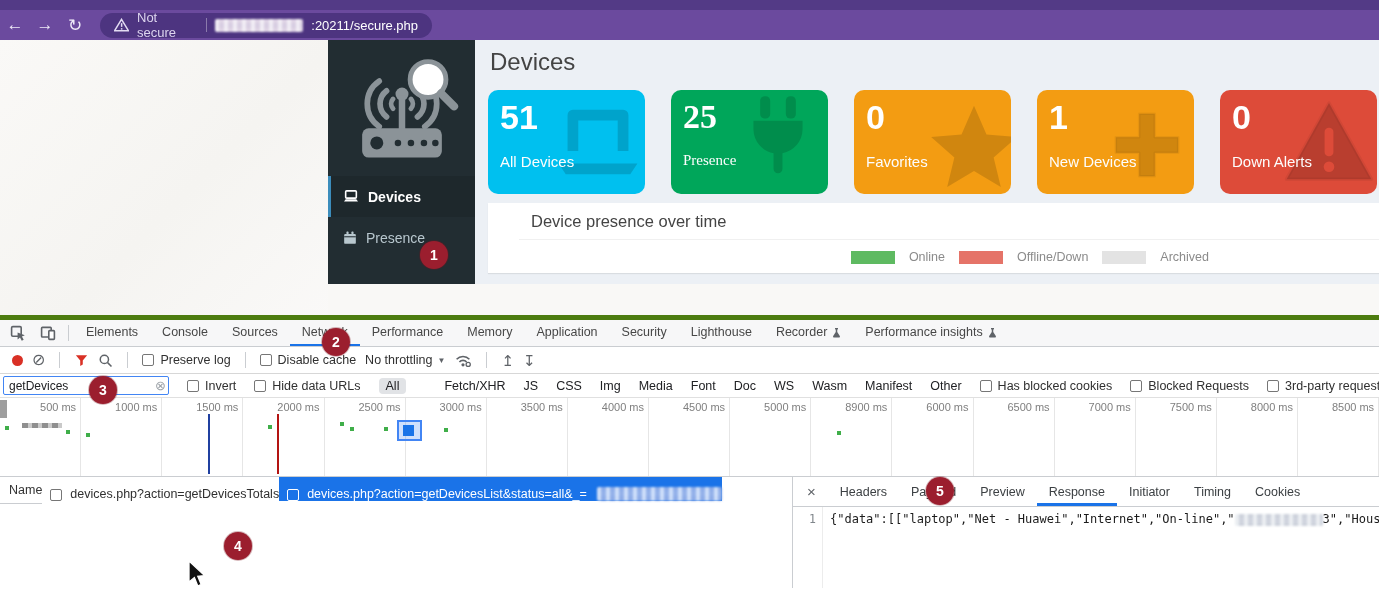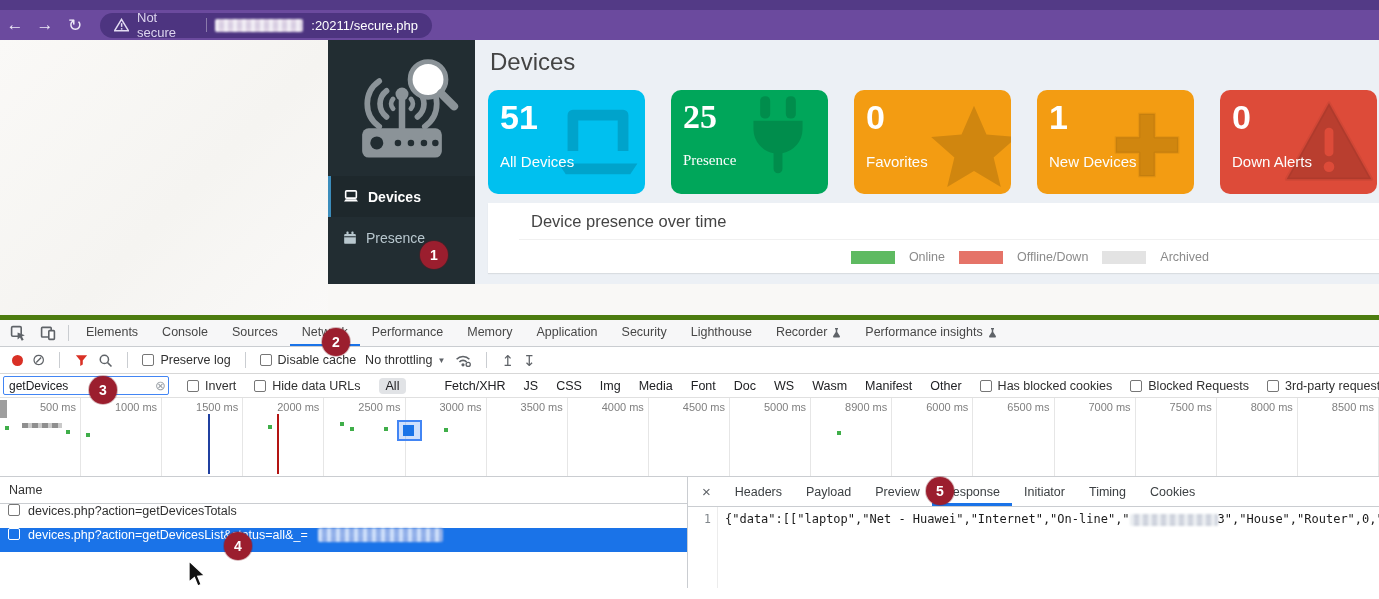--- a/index.html
+++ b/index.html
@@ -95,39 +95,39 @@
                padding-left:3px; gap:18px; }
   .filter-box { position:relative; width:166px; height:19px; flex-shrink:0; }
   .filter-box input { width:100%; height:100%; border:1px solid #4285f4; border-radius:2px;
                font-size:12px; padding:0 18px 0 5px; color:#202124; outline:none;
                font-family:"Liberation Sans", sans-serif; }
   .input-clear { position:absolute; right:3px; top:2px; color:#9aa0a6; font-size:13px; cursor:default; }
   .type-chip { color:#202124; cursor:default; white-space:nowrap; }
   .type-chip.active { background:#e1e3e6; border-radius:4px; padding:1px 7px; }
 
   .dt-overview { position:relative; height:79px; border-bottom:1px solid #cacdd1; cursor:default; }
-  .ruler { display:flex; height:100%;justify-content:flex-end; }
+  .ruler { display:flex; height:100%; }
   .tcell { flex:1; border-right:1px solid #e6e6e6; }
   .tcell span { display:block; text-align:right; font-size:11px; color:#7f7f7f; padding:3px 4px 0 0; }
   .mk { position:absolute; }
   .mk-dot { width:4px; height:4px; background:#3fae49; }
   .mk-grayblob { left:0; top:2px; width:7px; height:18px; background:#9e9e9e; }
   .mk-graybar { left:22px; top:25px; width:40px; height:5px;
      background:repeating-linear-gradient(90deg,#8f8f8f 0 6px,#c9c9c9 6px 10px); }
   .mk-blue-line { left:208px; top:16px; width:2px; height:60px; background:#2040a0; }
   .mk-red-line { left:277px; top:16px; width:2px; height:60px; background:#b31412; }
   .mk-sel { left:397px; top:22px; width:25px; height:21px; border:2px solid #4285f4;
             background:rgba(66,133,244,.25); }
   .mk-sel i { position:absolute; left:4px; top:3px; width:11px; height:11px; background:#1a73e8; display:block; }
 
   .dt-bottom { display:flex; height:111px; }
-  .req-pane { width:688px; border-right:1px solid #cacdd1; display:flex; flex-direction:column; }
+  .req-pane { width:793px; border-right:1px solid #cacdd1; display:flex; flex-direction:row; }
   .req-head { height:27px; border-bottom:1px solid #cacdd1; display:flex; align-items:center;
               padding-left:9px; color:#333; }
-  .req-row { height:24px; display:flex; align-items:flex-start; gap:8px; padding-left:8px;
+  .req-row { height:24px; display:flex; align-items:flex-end; gap:8px; padding-left:8px;
              color:#303030; cursor:default; white-space:nowrap; }
   .req-row.selected { background:#1a73e8; color:#fff; }
   .req-row.selected .chk { border-color:#fff; background:transparent; }
   .req-blur { width:125px; height:14px; margin-left:2px; }
 
   .detail-pane { flex:1; display:flex; flex-direction:column; overflow:hidden; }
   .detail-tabs { height:30px; border-bottom:1px solid #cacdd1; display:flex; align-items:stretch; }
   .close-x { display:flex; align-items:center; padding:0 12px 0 14px; color:#5f6368; font-size:15px; cursor:default; }
   .ptab { display:flex; align-items:center; padding:0 12px; color:#3c4043; cursor:default; }
   .ptab.active { box-shadow:inset 0 -3px 0 #1a73e8; }

